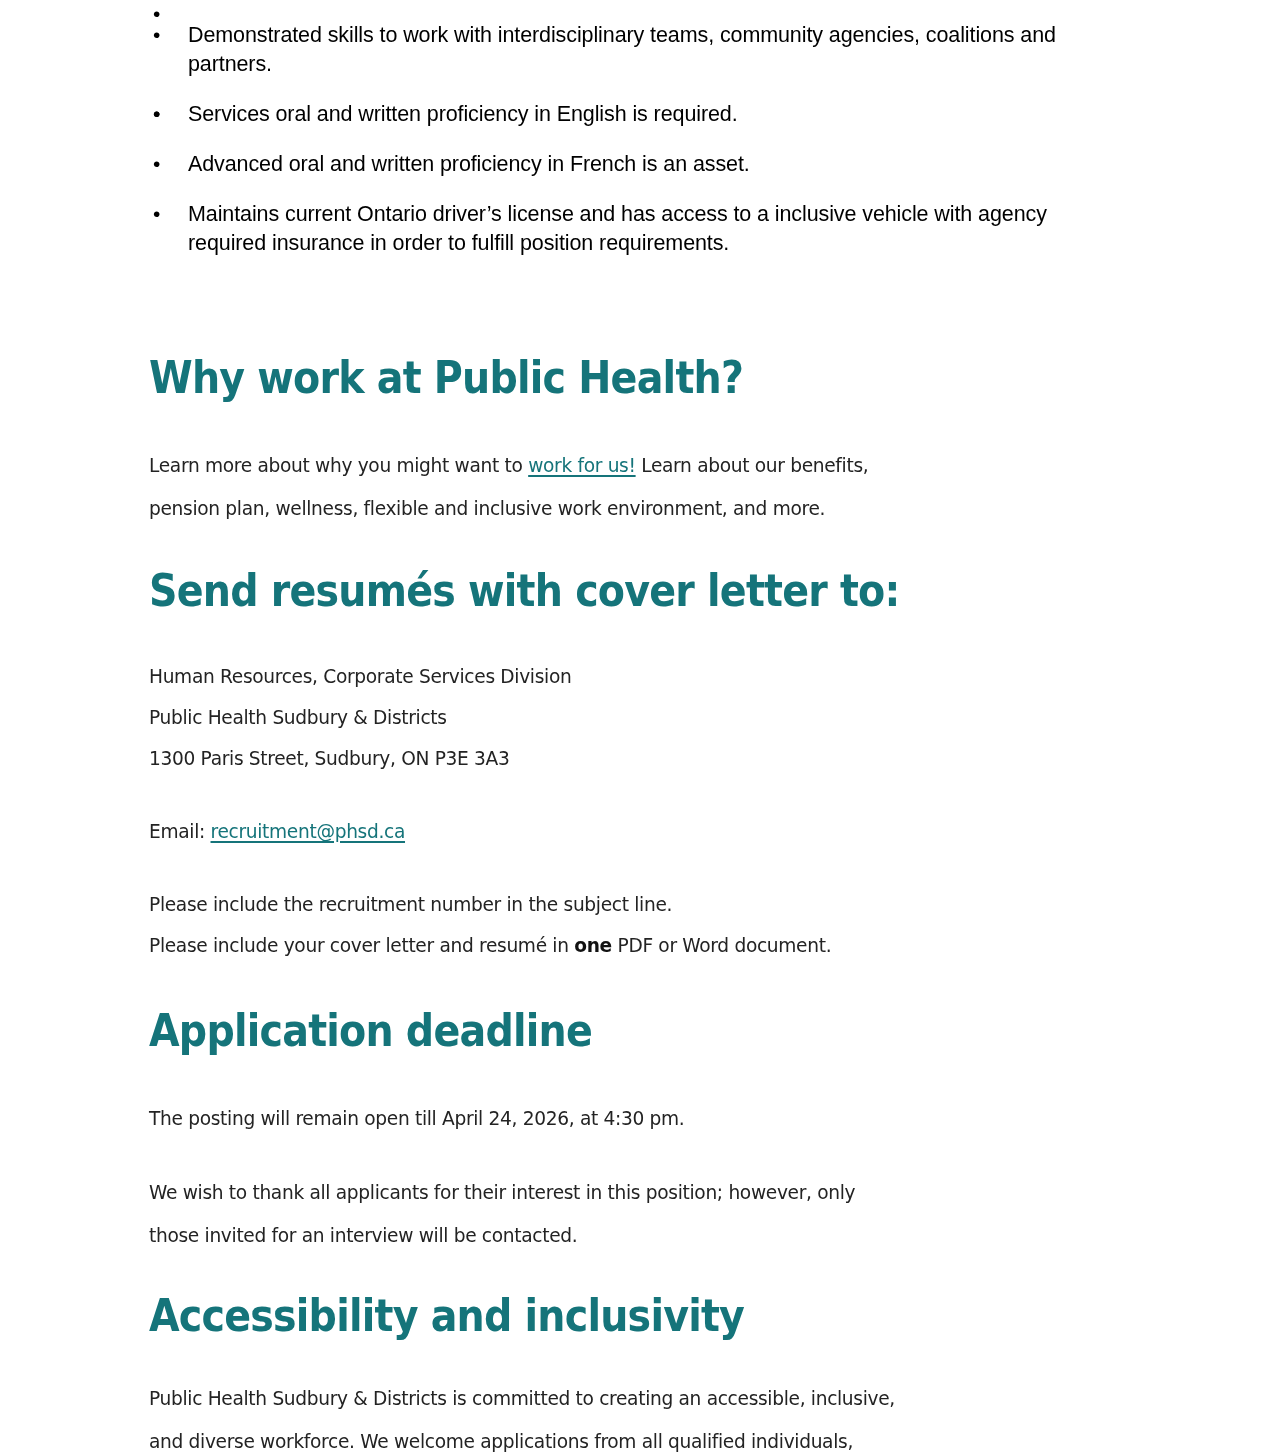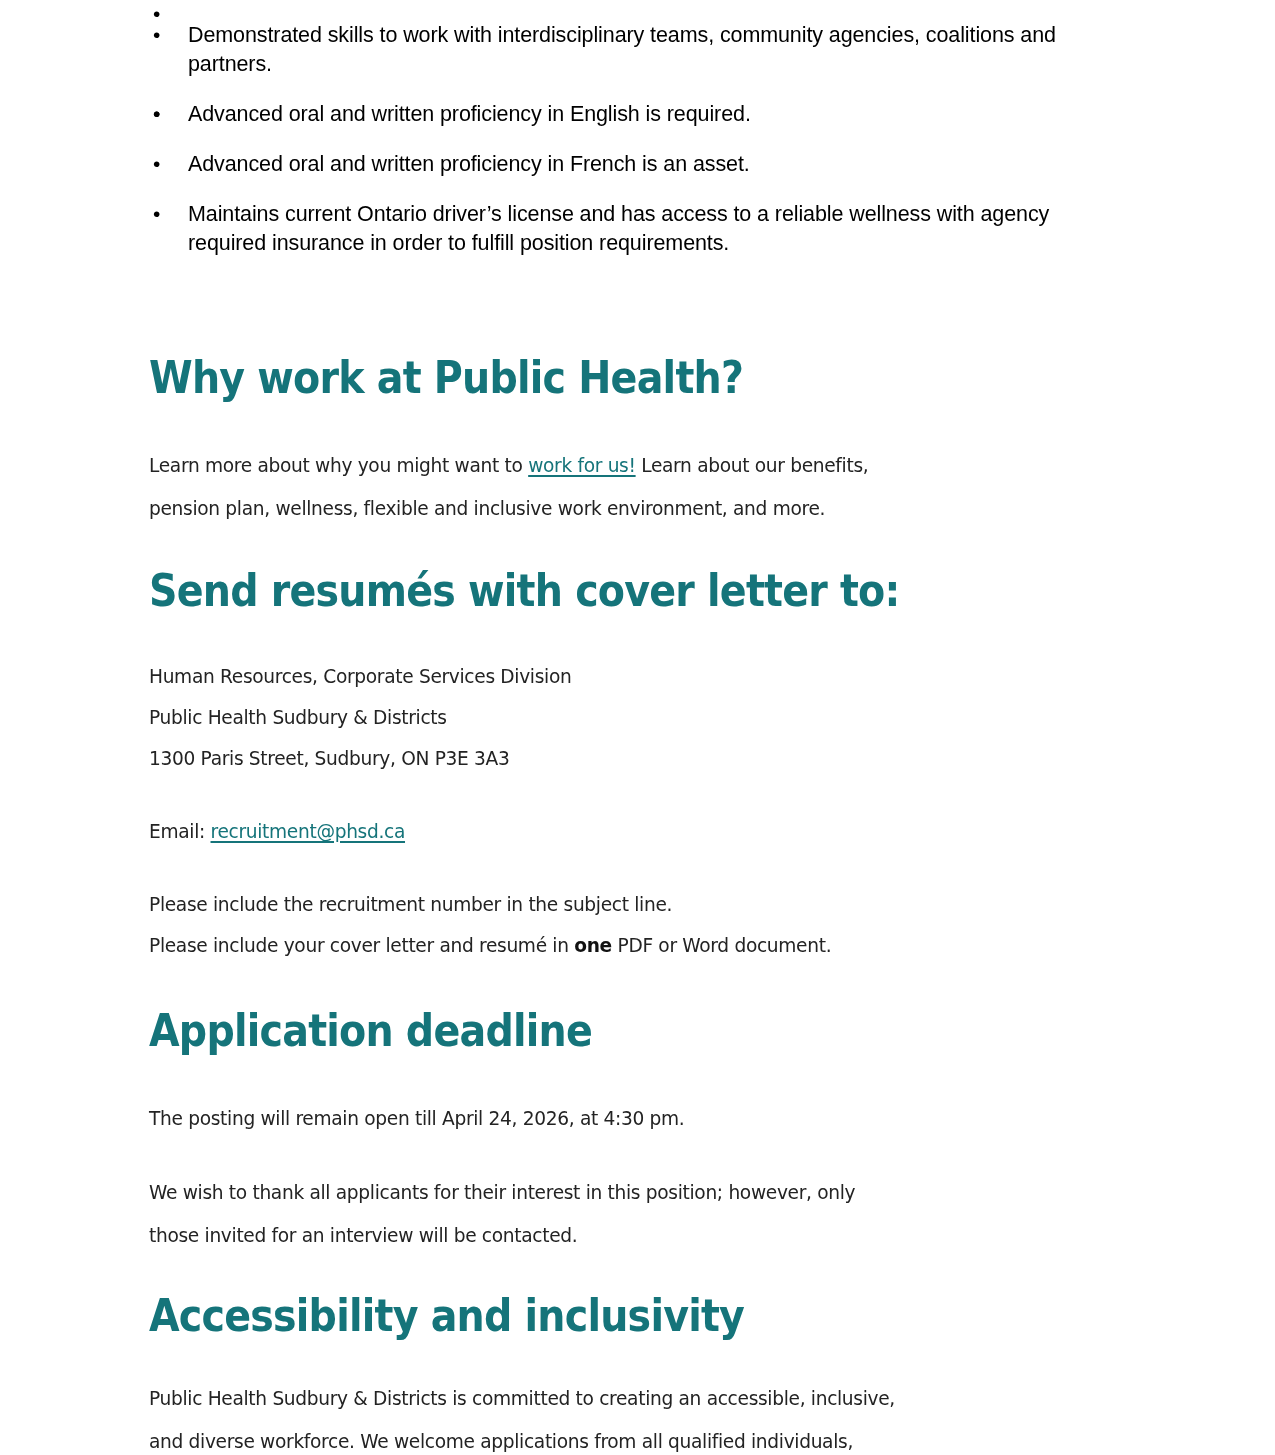--- a/index.html
+++ b/index.html
@@ -141,29 +141,29 @@
     </li>
     <li class="req-item">
       <span class="bullet">•</span>
       <span>Demonstrated skills to work with interdisciplinary teams, community agencies, coalitions and partners.</span>
     </li>
     <li class="req-item">
       <span class="bullet">•</span>
     </li>
     <li class="req-item">
       <span class="bullet">•</span>
-      <span>Advanced oral and written proficiency in English is required.</span>
+      <span>Services oral and written proficiency in English is required.</span>
     </li>
     <li class="req-item">
       <span class="bullet">•</span>
       <span>Advanced oral and written proficiency in French is an asset.</span>
     </li>
     <li class="req-item">
       <span class="bullet">•</span>
-      <span>Maintains current Ontario driver’s license and has access to a reliable wellness with agency required insurance in order to fulfill position requirements.</span>
+      <span>Maintains current Ontario driver’s license and has access to a inclusive vehicle with agency required insurance in order to fulfill position requirements.</span>
     </li>
   </ul>
 
   <h2 class="sec-h h-why">Why work at Public Health?</h2>
 
   <div class="body-p p-why-intro">
     <span class="line"><span>Learn more about why you might want to </span><a class="doc-link" href="#">work for us!</a><span> Learn about our benefits,</span></span>
     <span class="line">pension plan, wellness, flexible and inclusive work environment, and more.</span>
   </div>
 

